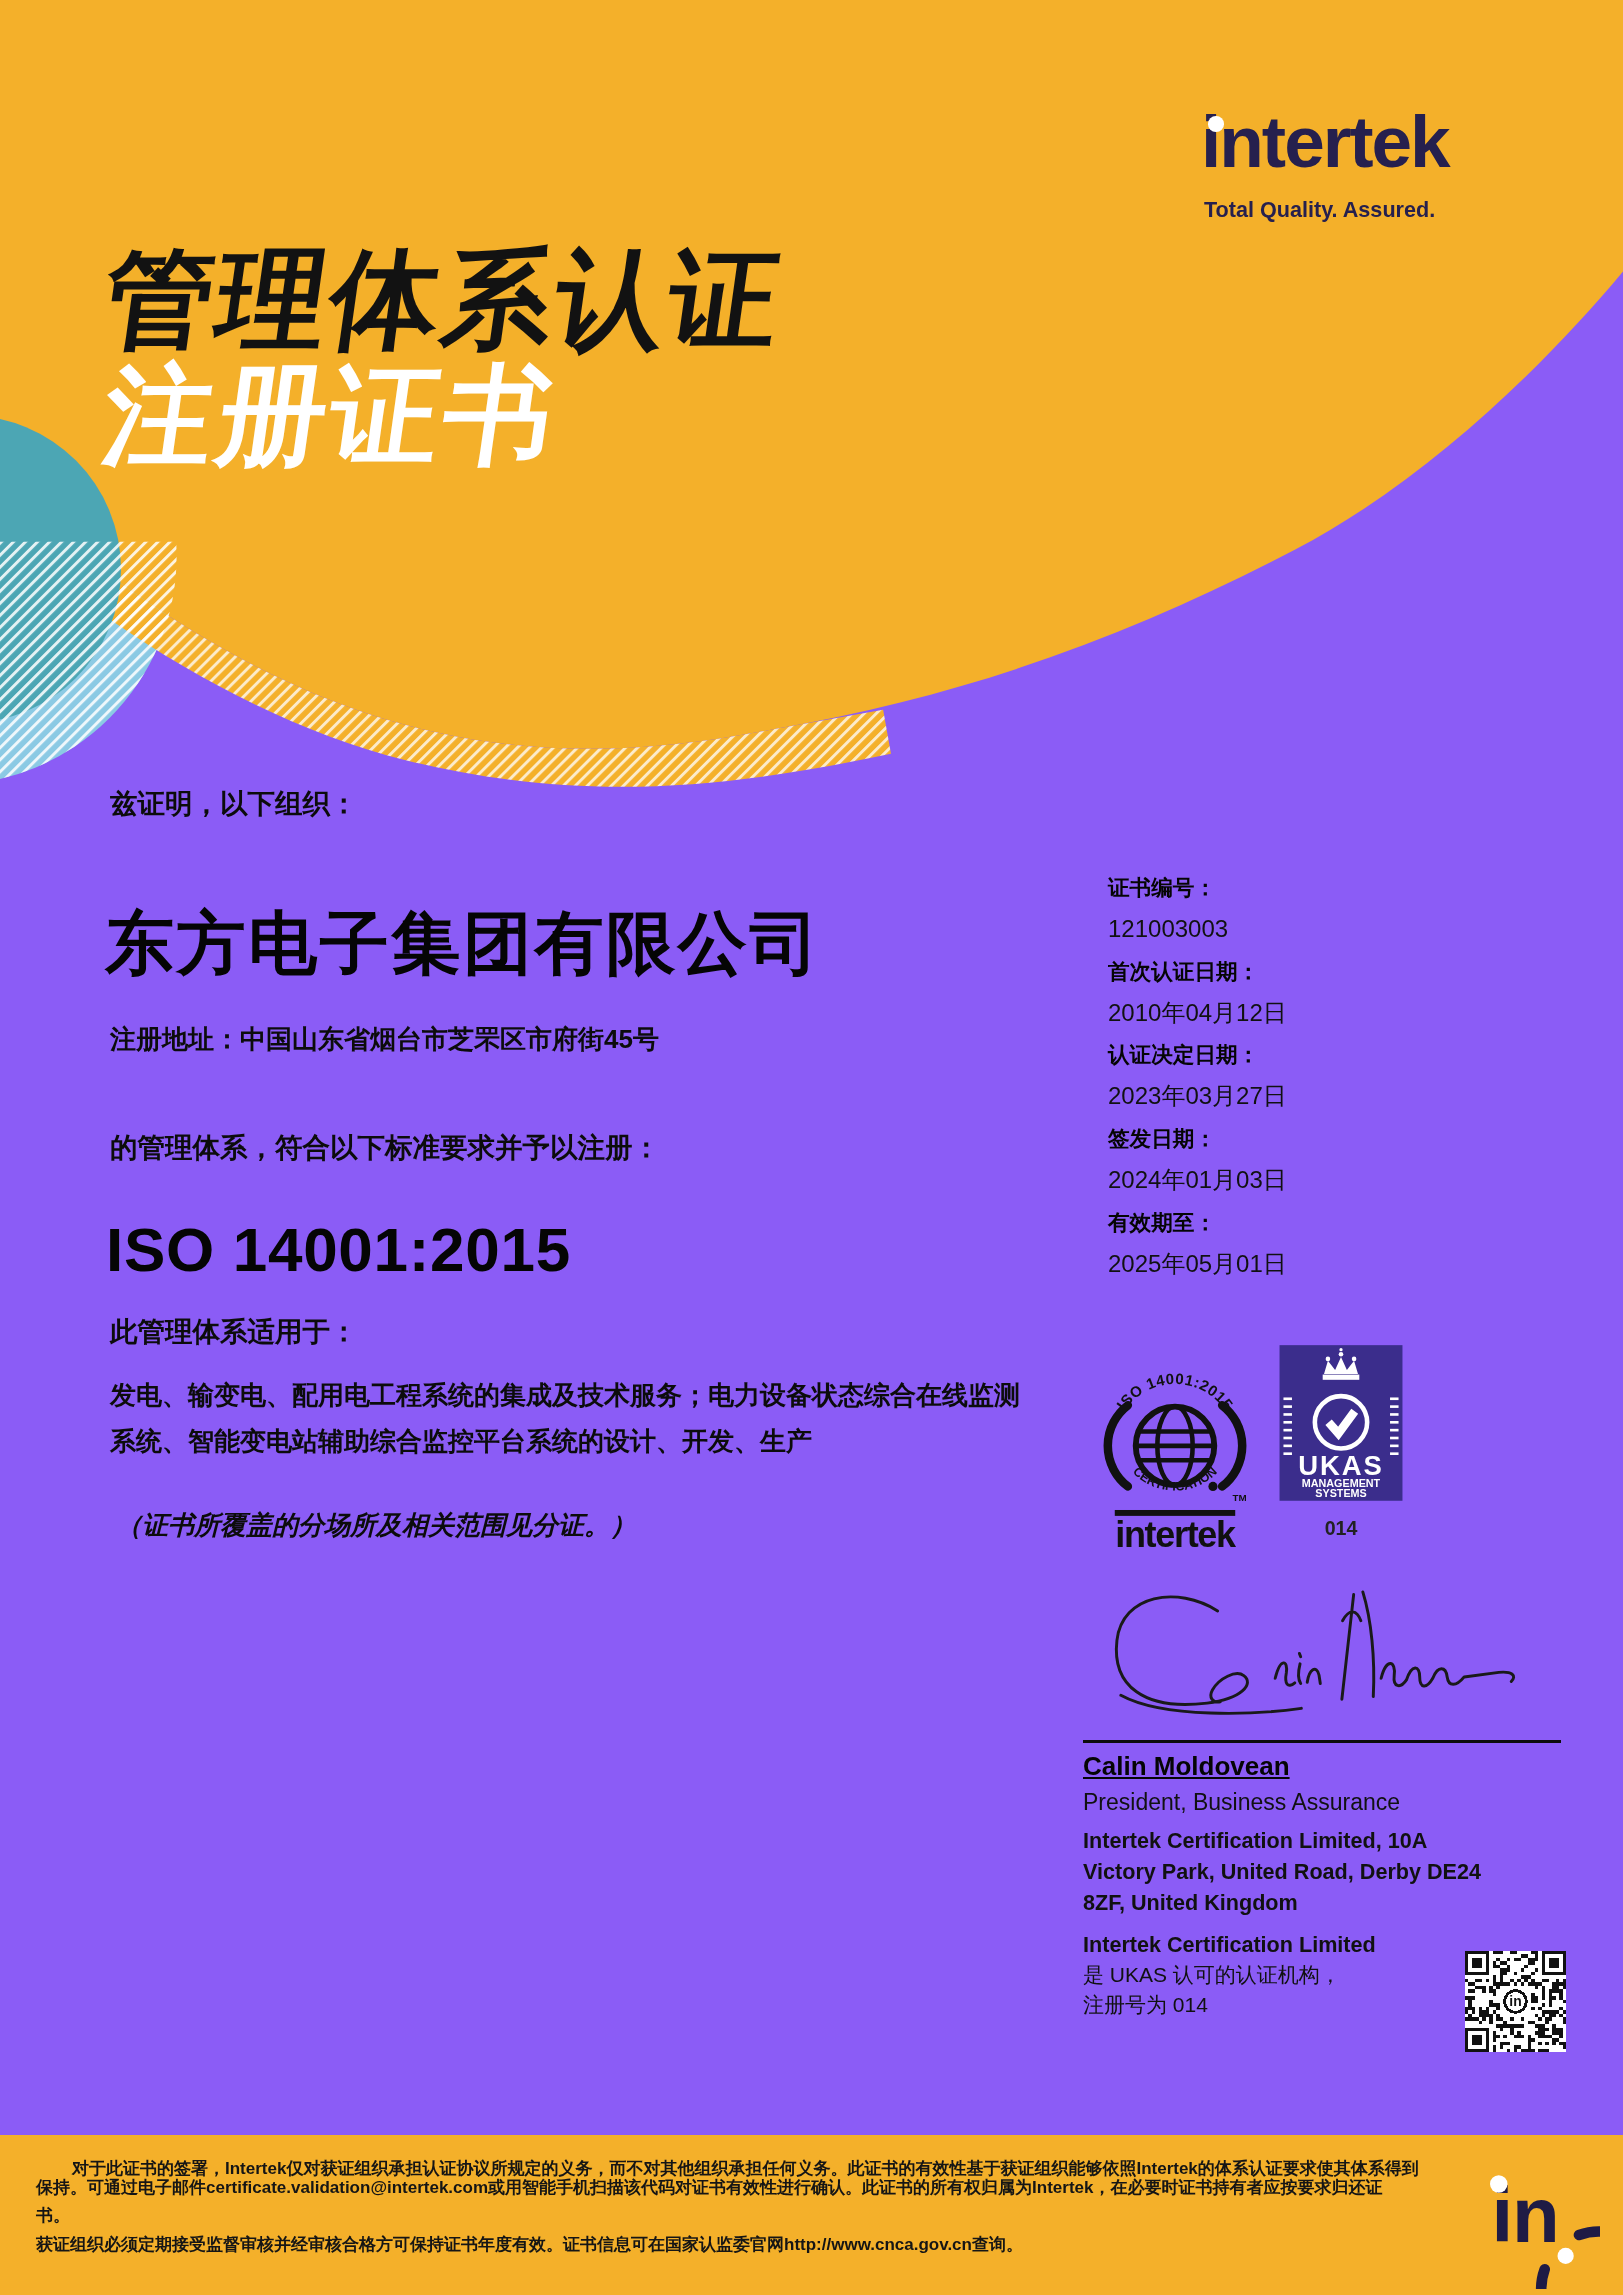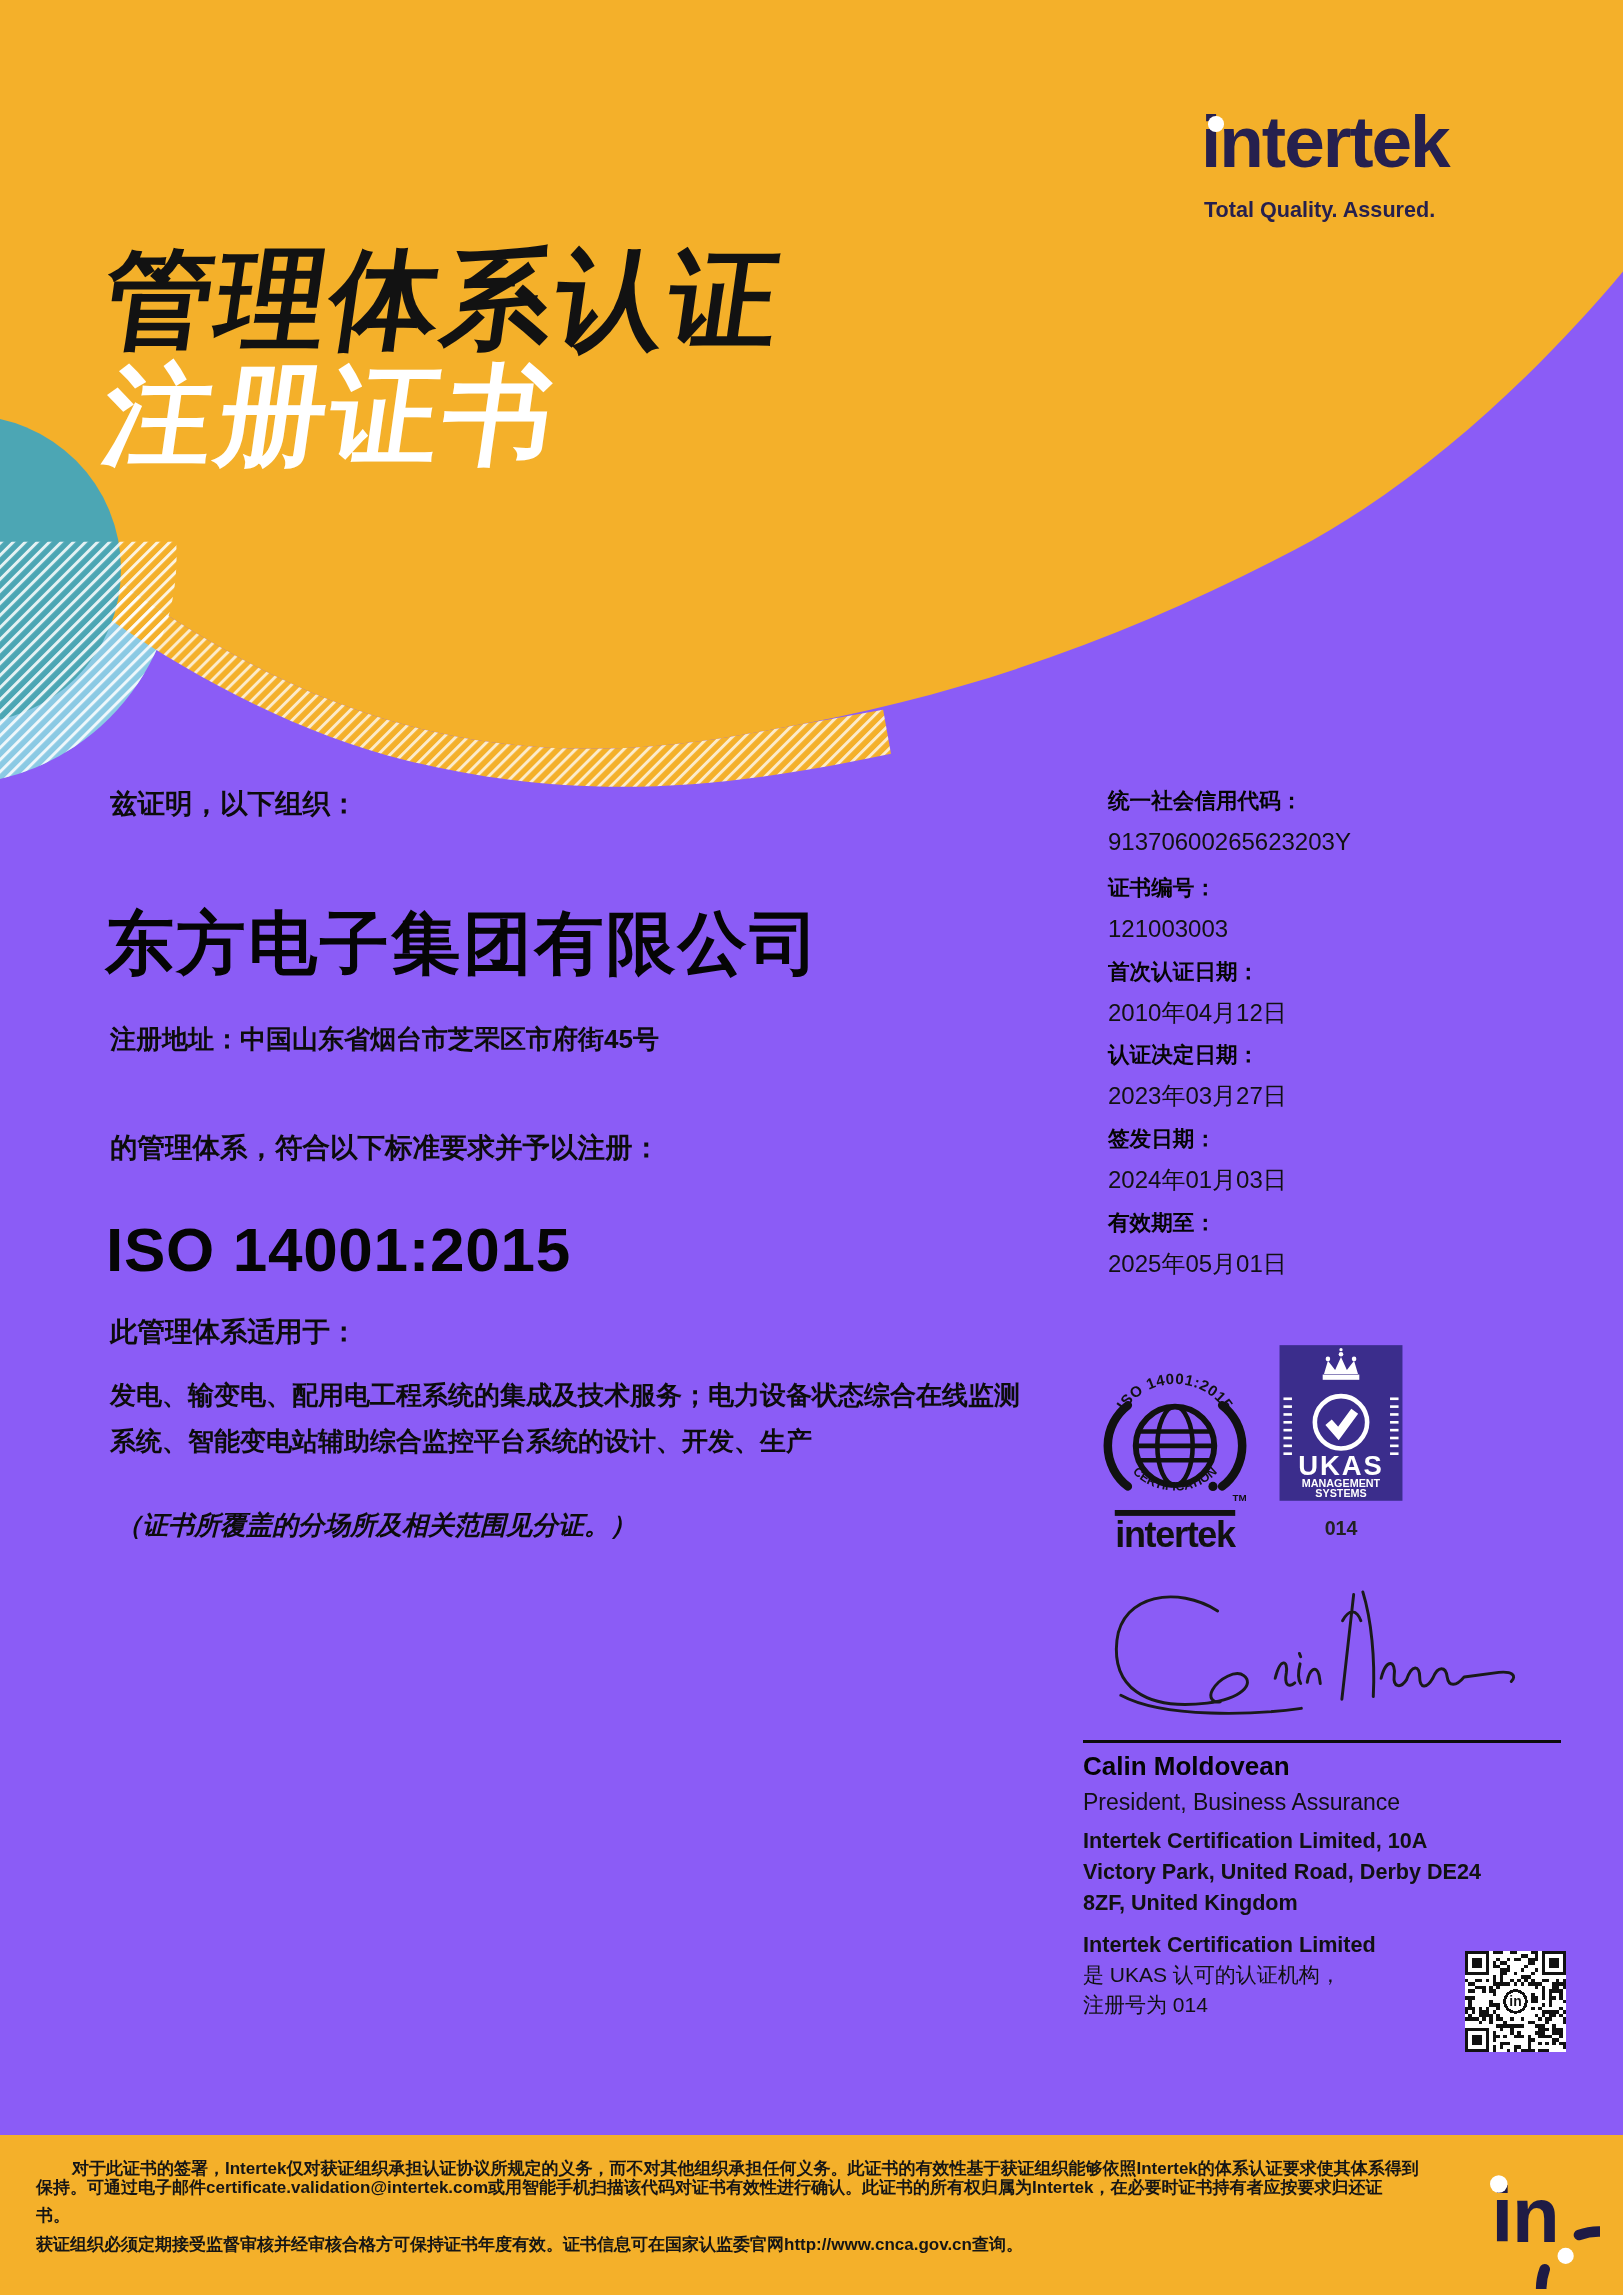--- a/index.html
+++ b/index.html
@@ -27,21 +27,21 @@
   .iso{left:106px;top:1214px;font-size:62px;font-weight:800;letter-spacing:0.7px;color:#050505;white-space:nowrap;}
   .scope-label{left:110px;top:1314px;font-size:27.5px;font-weight:800;color:#0c0c0c;}
   .scope-text{left:110px;top:1372px;width:935px;font-size:26px;font-weight:600;line-height:46px;color:#0c0c0c;}
   .scope-note{left:116px;top:1508px;font-size:26px;font-weight:600;font-style:italic;color:#0c0c0c;}
   
   .field{left:1108px;width:484px;}
   .field .lbl{font-size:21.6px;font-weight:800;color:#050505;line-height:26px;}
   .field .val{font-size:24px;font-weight:400;color:#111111;margin-top:14.4px;line-height:27.5px;}
   
   .sig-line{left:1083px;top:1740px;width:478px;height:3.3px;background:#0d0d0d;}
-  .sig-name{left:1083px;top:1751px;font-size:26px;font-weight:800;color:#050505;}
+  .sig-name{left:1083px;top:1751px;font-size:26px;font-weight:800;color:#050505;text-decoration:underline;}
   .sig-role{left:1083px;top:1789px;font-size:23px;font-weight:500;color:#111111;}
   .issuer-addr{left:1083px;top:1825px;width:406px;font-size:21.6px;font-weight:600;line-height:31px;color:#111111;}
   .accred{left:1083px;top:1930px;width:406px;line-height:30px;color:#111111;}
   .accred .en{font-size:21.6px;font-weight:600;}
   .accred .cn{font-size:21px;font-weight:400;}
   
   .footer{left:0;top:2135px;width:1623px;height:161px;background:#F4B02A;z-index:1;}
   .footer .fl{position:absolute;left:36px;font-size:17px;font-weight:600;color:#151515;white-space:nowrap;}
   .fl1{top:22px;margin-left:36px;} .fl2{top:41px;} .fl3{top:69px;} .fl4{top:98px;}
   .footer-logo{position:absolute;left:1450px;top:3.9px;}
@@ -90,24 +90,20 @@
 
   <div class="abs z intro">兹证明，以下组织：</div>
   <div class="abs z company">东方电子集团有限公司</div>
   <div class="abs z addr addr1">注册地址：中国山东省烟台市芝罘区市府街45号</div>
   <div class="abs z statement">的管理体系，符合以下标准要求并予以注册：</div>
   <div class="abs z iso">ISO 14001:2015</div>
   <div class="abs z scope-label">此管理体系适用于：</div>
   <div class="abs z scope-text">发电、输变电、配用电工程系统的集成及技术服务；电力设备状态综合在线监测系统、智能变电站辅助综合监控平台系统的设计、开发、生产</div>
   <div class="abs z scope-note">（证书所覆盖的分场所及相关范围见分证。）</div>
 
-  <div class="abs z field" style="top:788px">
-    <div class="lbl">统一社会信用代码：</div>
-    <div class="val">91370600265623203Y</div>
-  </div>
   <div class="abs z field" style="top:875px">
     <div class="lbl">证书编号：</div>
     <div class="val">121003003</div>
   </div>
   <div class="abs z field" style="top:959px">
     <div class="lbl">首次认证日期：</div>
     <div class="val">2010年04月12日</div>
   </div>
   <div class="abs z field" style="top:1042px">
     <div class="lbl">认证决定日期：</div>

